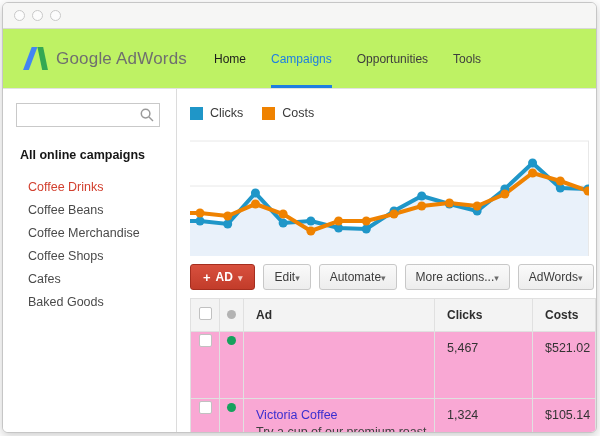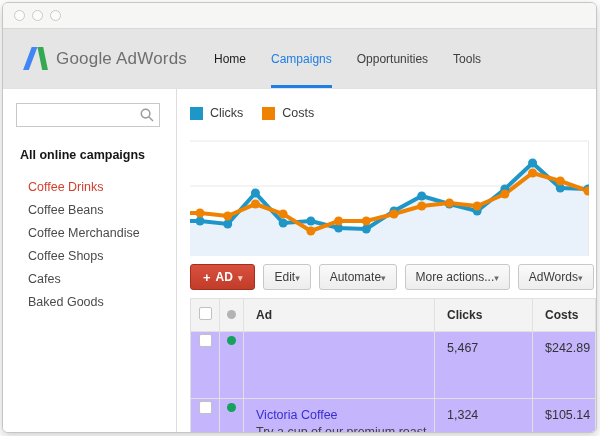--- a/index.html
+++ b/index.html
@@ -15,21 +15,21 @@
     overflow:hidden; display:flex; flex-direction:column;
   }
   
   .titlebar {
     flex:0 0 26px; background:#f6f6f5; border-bottom:1px solid #d8d8d8;
     display:flex; align-items:center; padding-left:11px; gap:7px;
   }
   .tl-dot { width:11px; height:11px; border-radius:50%; border:1px solid #c9c9c9; background:#fcfcfc; }
   
   .appheader {
-    flex:0 0 60px; background:#e5e5e5; border-bottom:1px solid #e2e2e2;
+    flex:0 0 60px; background:#bef264; border-bottom:1px solid #e2e2e2;
     display:flex; align-items:stretch;
   }
   .logo { display:flex; align-items:center; margin-left:20px; gap:8px; }
   .logo svg { width:25px; height:23px; display:block; }
   .brand { font-size:17px; color:#6f6f6f; letter-spacing:.2px; white-space:nowrap; }
   .nav { display:flex; margin-left:27px; gap:25px; align-items:stretch; }
   .nav-item {
     font-size:12px; color:#3e3e3e; display:flex; align-items:center;
     position:relative; cursor:pointer; white-space:nowrap;
   }
@@ -73,21 +73,21 @@
   .plus-glyph { font-weight:bold; font-size:13px; line-height:1; }
   
   .data-table { margin-top:8px; width:100%; border-collapse:collapse; table-layout:fixed; }
   .data-table, .data-table th, .data-table td { border:1px solid #e0e0e0; }
   .data-table { border-bottom:none; }
   .data-table th {
     height:33px; background:#f3f3f3; font-size:12px; font-weight:bold; color:#2d2d2d;
     text-align:left; padding:0 0 0 12px; vertical-align:middle;
   }
   .data-table th.c, .data-table td.c { padding:0; text-align:center; }
-  .data-table td { vertical-align:top; padding:9px 0 0 12px; font-size:12.5px; color:#333; background:#c4b5fd; }
+  .data-table td { vertical-align:top; padding:9px 0 0 12px; font-size:12.5px; color:#333; background:#f9a8d4; }
   .row-tall td { height:67px; }
   .checkbox {
     appearance:none; -webkit-appearance:none; width:13px; height:13px;
     border:1px solid #c1c1c1; border-radius:2px; background:#fff; margin:0; cursor:pointer; display:inline-block;
   }
   td.c .checkbox { margin-top:2px; }
   .dot { width:9px; height:9px; border-radius:50%; display:inline-block; }
   td.c .dot { margin-top:4px; }
   .ad-link { color:#3a2ed0; cursor:pointer; }
   .ad-desc { color:#3f3f3f; margin-top:3px; }
@@ -229,21 +229,21 @@
               <th>Clicks</th>
               <th>Costs</th>
             </tr>
           </thead>
           <tbody>
             <tr class="row-tall">
               <td class="c"><input type="checkbox" class="checkbox" style=""></td>
               <td class="c"><span class="dot" style="background: rgb(22, 161, 93);"></span></td>
               <td></td>
               <td>5,467</td>
-              <td>$242.89</td>
+              <td>$521.02</td>
             </tr>
             <tr class="row-tall">
               <td class="c"><input type="checkbox" class="checkbox" style=""></td>
               <td class="c"><span class="dot" style="background: rgb(22, 161, 93);"></span></td>
               <td>
                 <div class="ad-link">Victoria Coffee</div>
                 <div class="ad-desc">Try a cup of our premium roast.</div>
               </td>
               <td>1,324</td>
               <td>$105.14</td>

